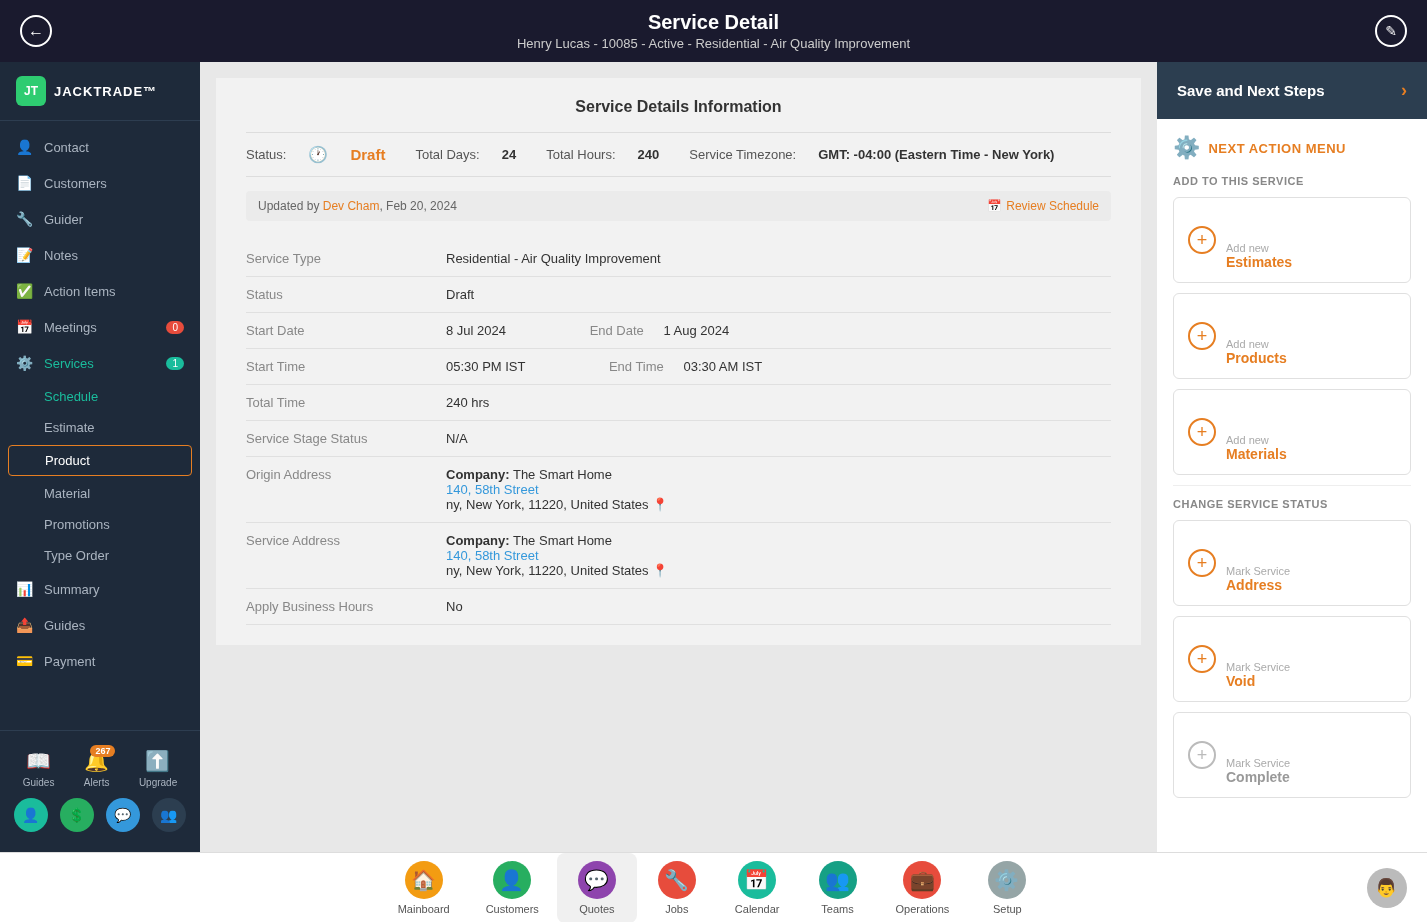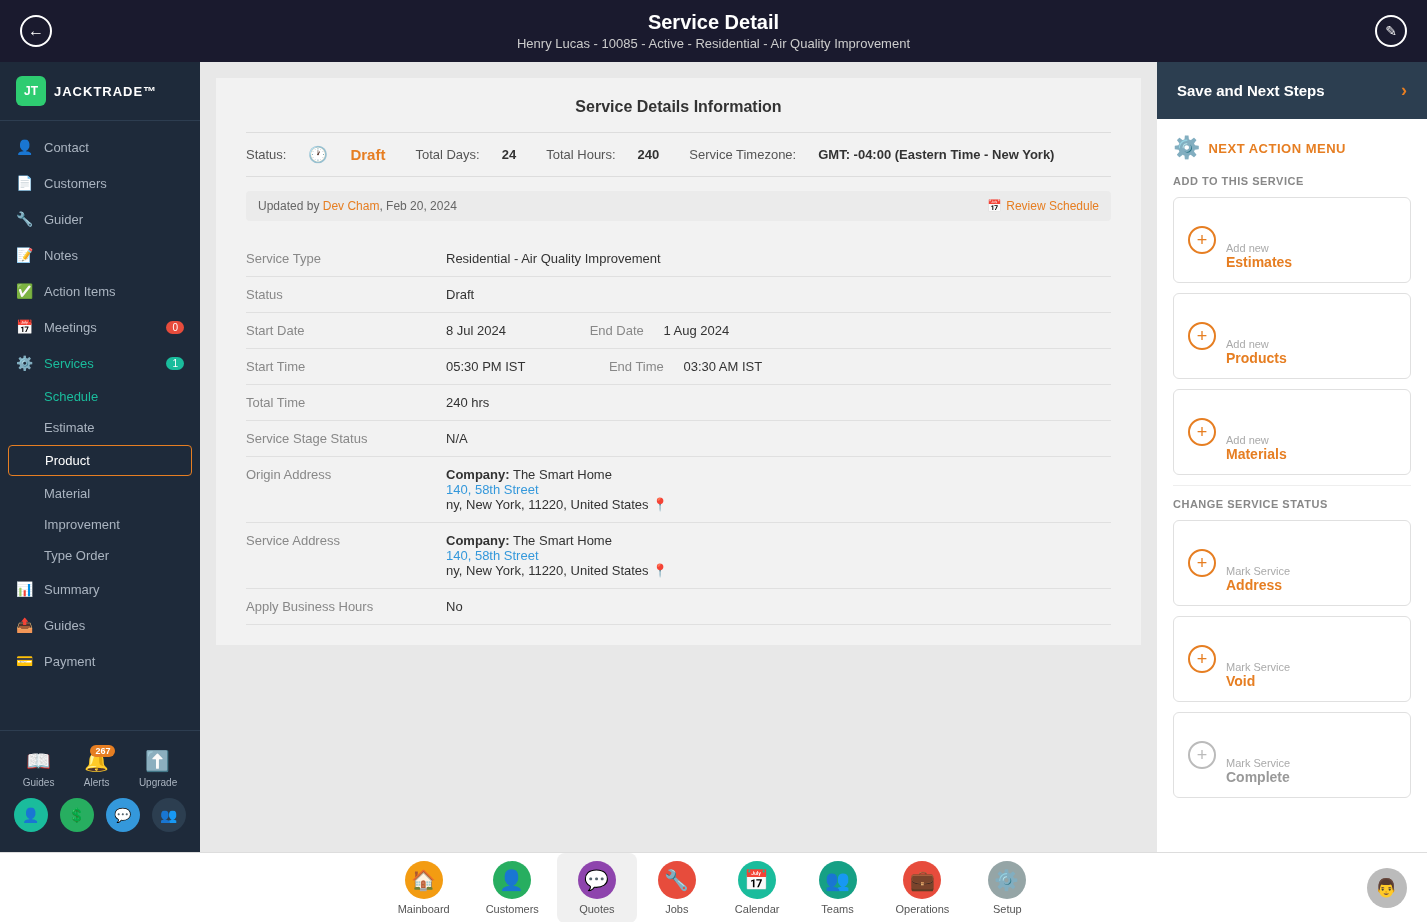--- a/index.html
+++ b/index.html
@@ -373,21 +373,21 @@
       <div class="sidebar-sub-item">
         <span>Estimate</span>
       </div>
       <div class="sidebar-sub-item selected">
         <span>Product</span>
       </div>
       <div class="sidebar-sub-item">
         <span>Material</span>
       </div>
       <div class="sidebar-sub-item">
-        <span>Improvement</span>
+        <span>Promotions</span>
       </div>
       <div class="sidebar-sub-item">
         <span>Type Order</span>
       </div>
 
       <div class="sidebar-item">
         <span class="sidebar-icon">📊</span>
         <span>Summary</span>
       </div>
       <div class="sidebar-item">

